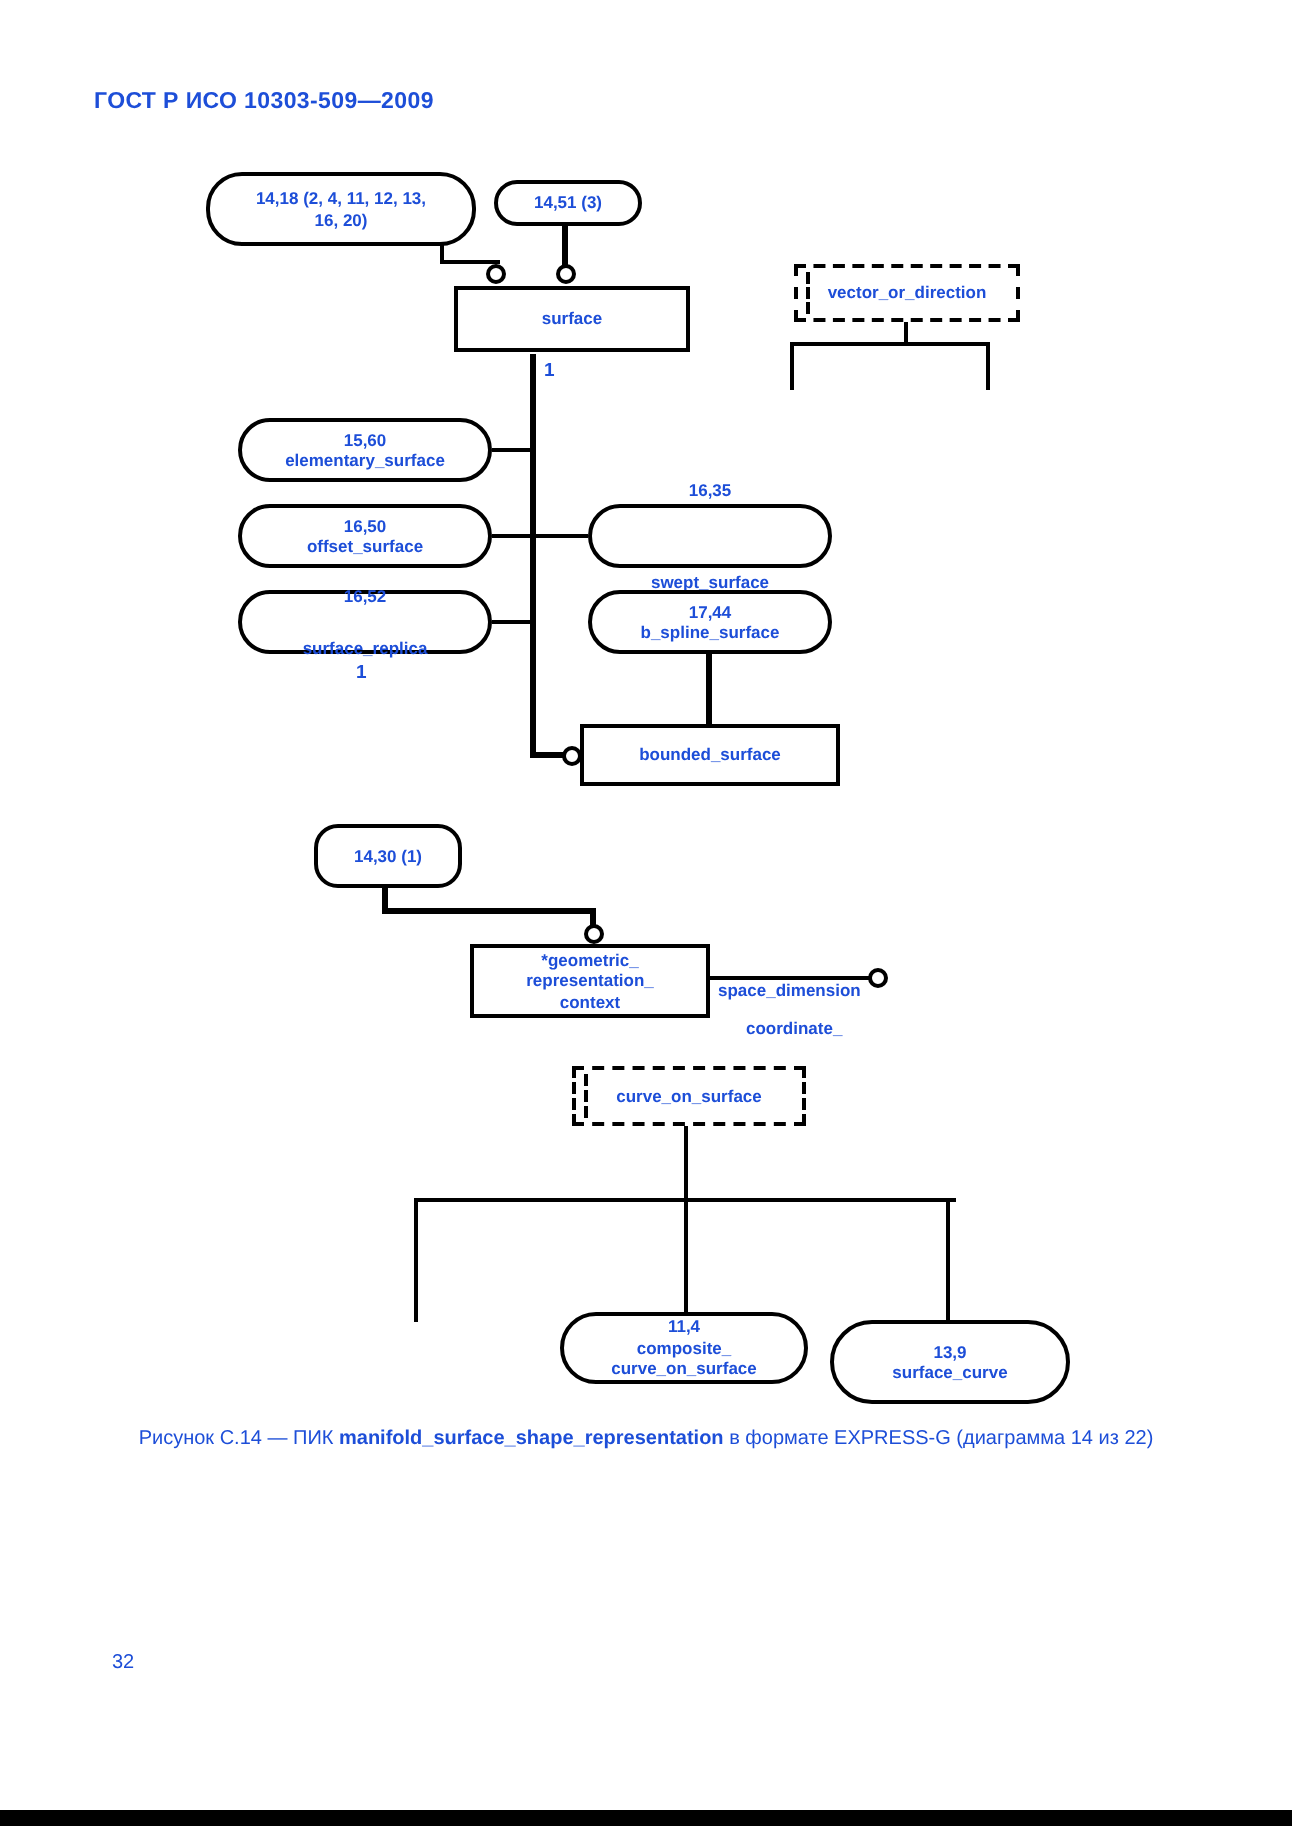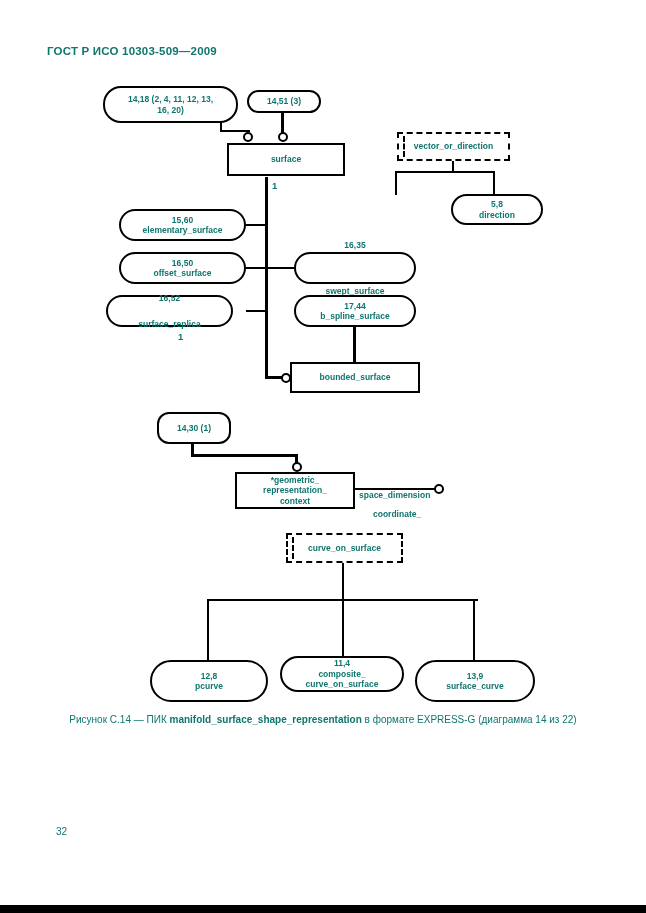--- a/index.html
+++ b/index.html
@@ -1,17 +1,17 @@
 <!DOCTYPE html>
 <html><head>
 <meta charset="utf-8">
 <style>
   html,body{margin:0;padding:0;}
   #page{position:relative;width:646px;height:913px;background:#fff;overflow:hidden;
-        font-family:"Liberation Sans",sans-serif;color:#0f766e;}
+        font-family:"Liberation Sans",sans-serif;color:#1d4ed8;}
   .hdr{position:absolute;left:47px;top:45px;font-size:11.5px;font-weight:bold;letter-spacing:.2px;}
   .node{position:absolute;box-sizing:border-box;background:#fff;display:flex;flex-direction:column;
         align-items:center;justify-content:center;text-align:center;
         font-size:8.5px;font-weight:bold;line-height:10.5px;z-index:3;}
   .stadium{border:2.2px solid #000;border-radius:18px;}
   .rect{border:2.6px solid #000;}
   .dashed{border:2px dashed #000;}
   .selmark{position:absolute;left:4px;top:2px;bottom:2px;width:0;border-left:2px dashed #000;}
   .hline,.vline{position:absolute;background:#000;z-index:1;}
   .circ{position:absolute;width:10px;height:10px;box-sizing:border-box;border:2px solid #000;
@@ -71,37 +71,33 @@
   <div class="node stadium" style="left:247px;top:90px;width:74px;height:23px;border-radius:12px;">
     <div>14,51 (3)</div>
   </div>
   <div class="node rect" style="left:227px;top:143px;width:118px;height:33px;">
     <div>surface</div>
   </div>
   <div class="node dashed" style="left:397px;top:132px;width:113px;height:29px;">
     <div class="selmark"></div>
     <div>vector_or_direction</div>
   </div>
-  <div class="node stadium" style="left:451px;top:194px;width:92px;height:31px;border-radius:16px;">
-    <div>5,8</div>
-    <div>direction</div>
-  </div>
   <div class="node stadium" style="left:119px;top:209px;width:127px;height:32px;border-radius:16px;">
     <div>15,60</div>
     <div>elementary_surface</div>
   </div>
   <div class="node stadium" style="left:119px;top:252px;width:127px;height:32px;border-radius:16px;">
     <div>16,50</div>
     <div>offset_surface</div>
   </div>
   <div class="node stadium" style="left:294px;top:252px;width:122px;height:32px;border-radius:16px;gap:35px;">
     <div>16,35</div>
     <div>swept_surface</div>
   </div>
-  <div class="node stadium" style="left:106px;top:295px;width:127px;height:32px;border-radius:16px;gap:16px;">
+  <div class="node stadium" style="left:119px;top:295px;width:127px;height:32px;border-radius:16px;gap:16px;">
     <div>16,52</div>
     <div>surface_replica</div>
   </div>
   <div class="node stadium" style="left:294px;top:295px;width:122px;height:32px;border-radius:16px;">
     <div>17,44</div>
     <div>b_spline_surface</div>
   </div>
   <div class="node rect" style="left:290px;top:362px;width:130px;height:31px;">
     <div>bounded_surface</div>
   </div>
@@ -110,24 +106,20 @@
   </div>
   <div class="node rect" style="left:235px;top:472px;width:120px;height:37px;">
     <div>*geometric_</div>
     <div>representation_</div>
     <div>context</div>
   </div>
   <div class="node dashed" style="left:286px;top:533px;width:117px;height:30px;">
     <div class="selmark"></div>
     <div>curve_on_surface</div>
   </div>
-  <div class="node stadium" style="left:150px;top:660px;width:118px;height:42px;border-radius:21px;">
-    <div>12,8</div>
-    <div>pcurve</div>
-  </div>
   <div class="node stadium" style="left:280px;top:656px;width:124px;height:36px;border-radius:26px;">
     <div>11,4</div>
     <div>composite_</div>
     <div>curve_on_surface</div>
   </div>
   <div class="node stadium" style="left:415px;top:660px;width:120px;height:42px;border-radius:21px;">
     <div>13,9</div>
     <div>surface_curve</div>
   </div>
 

